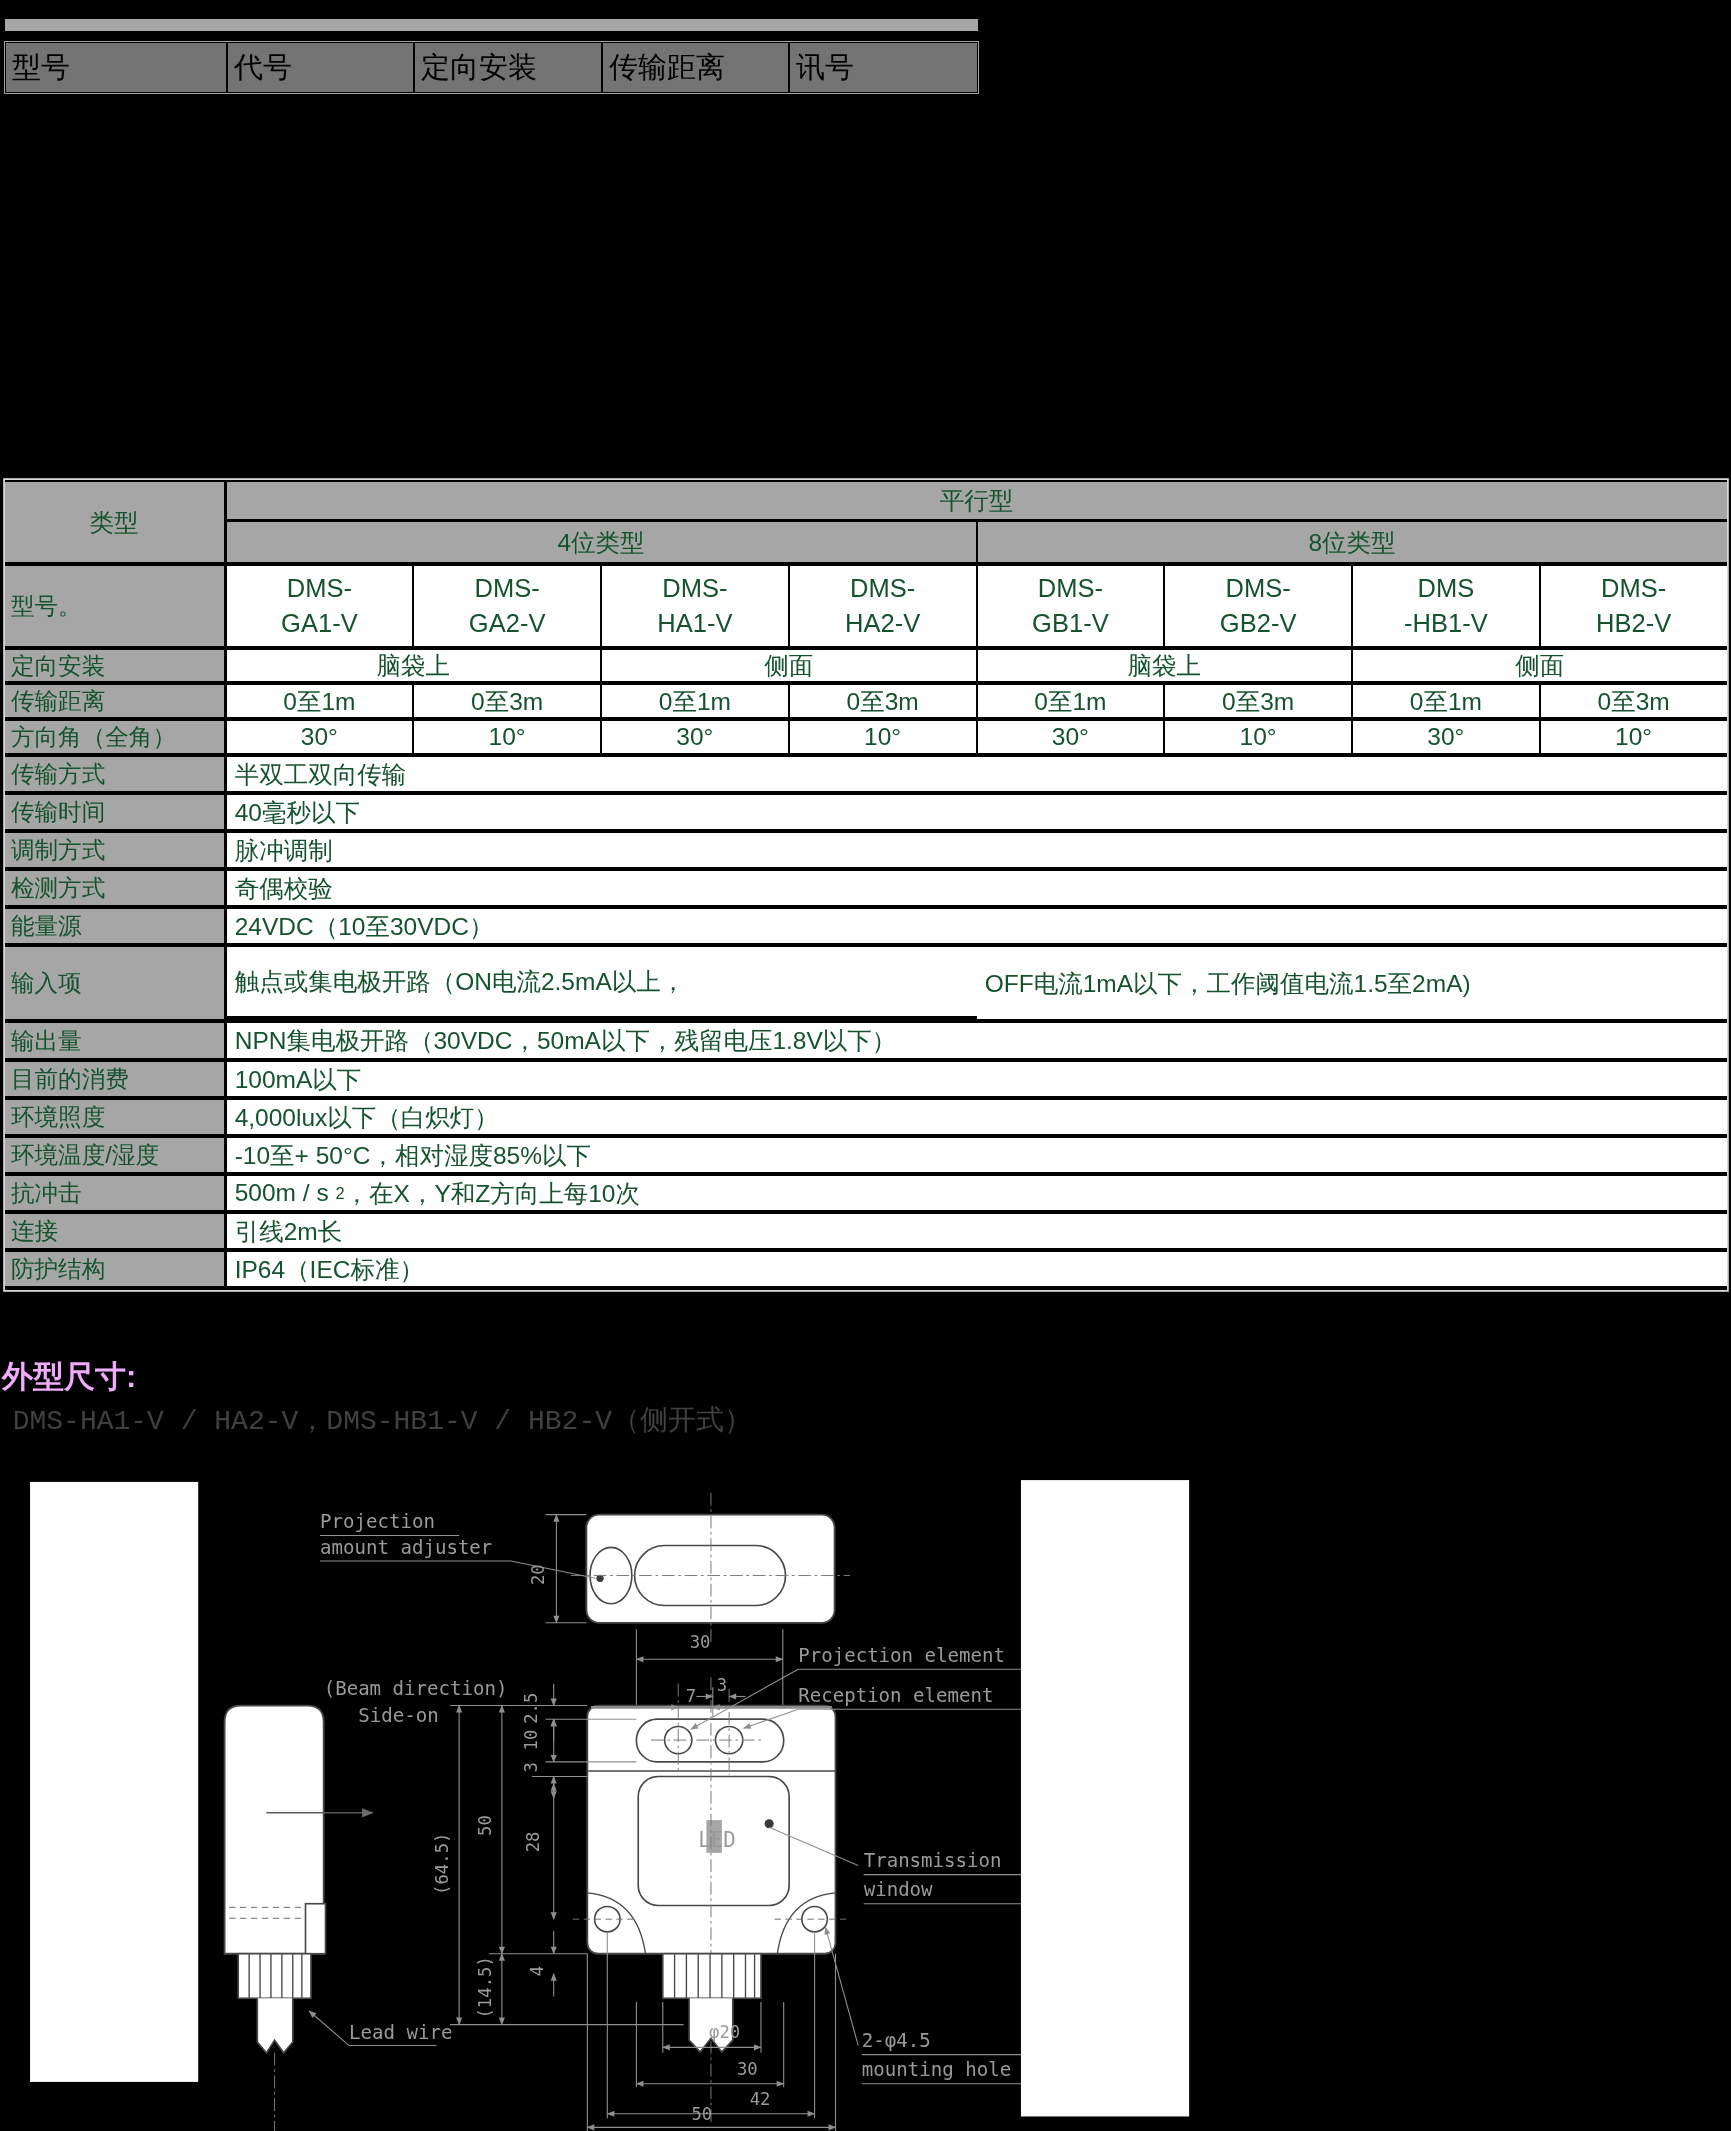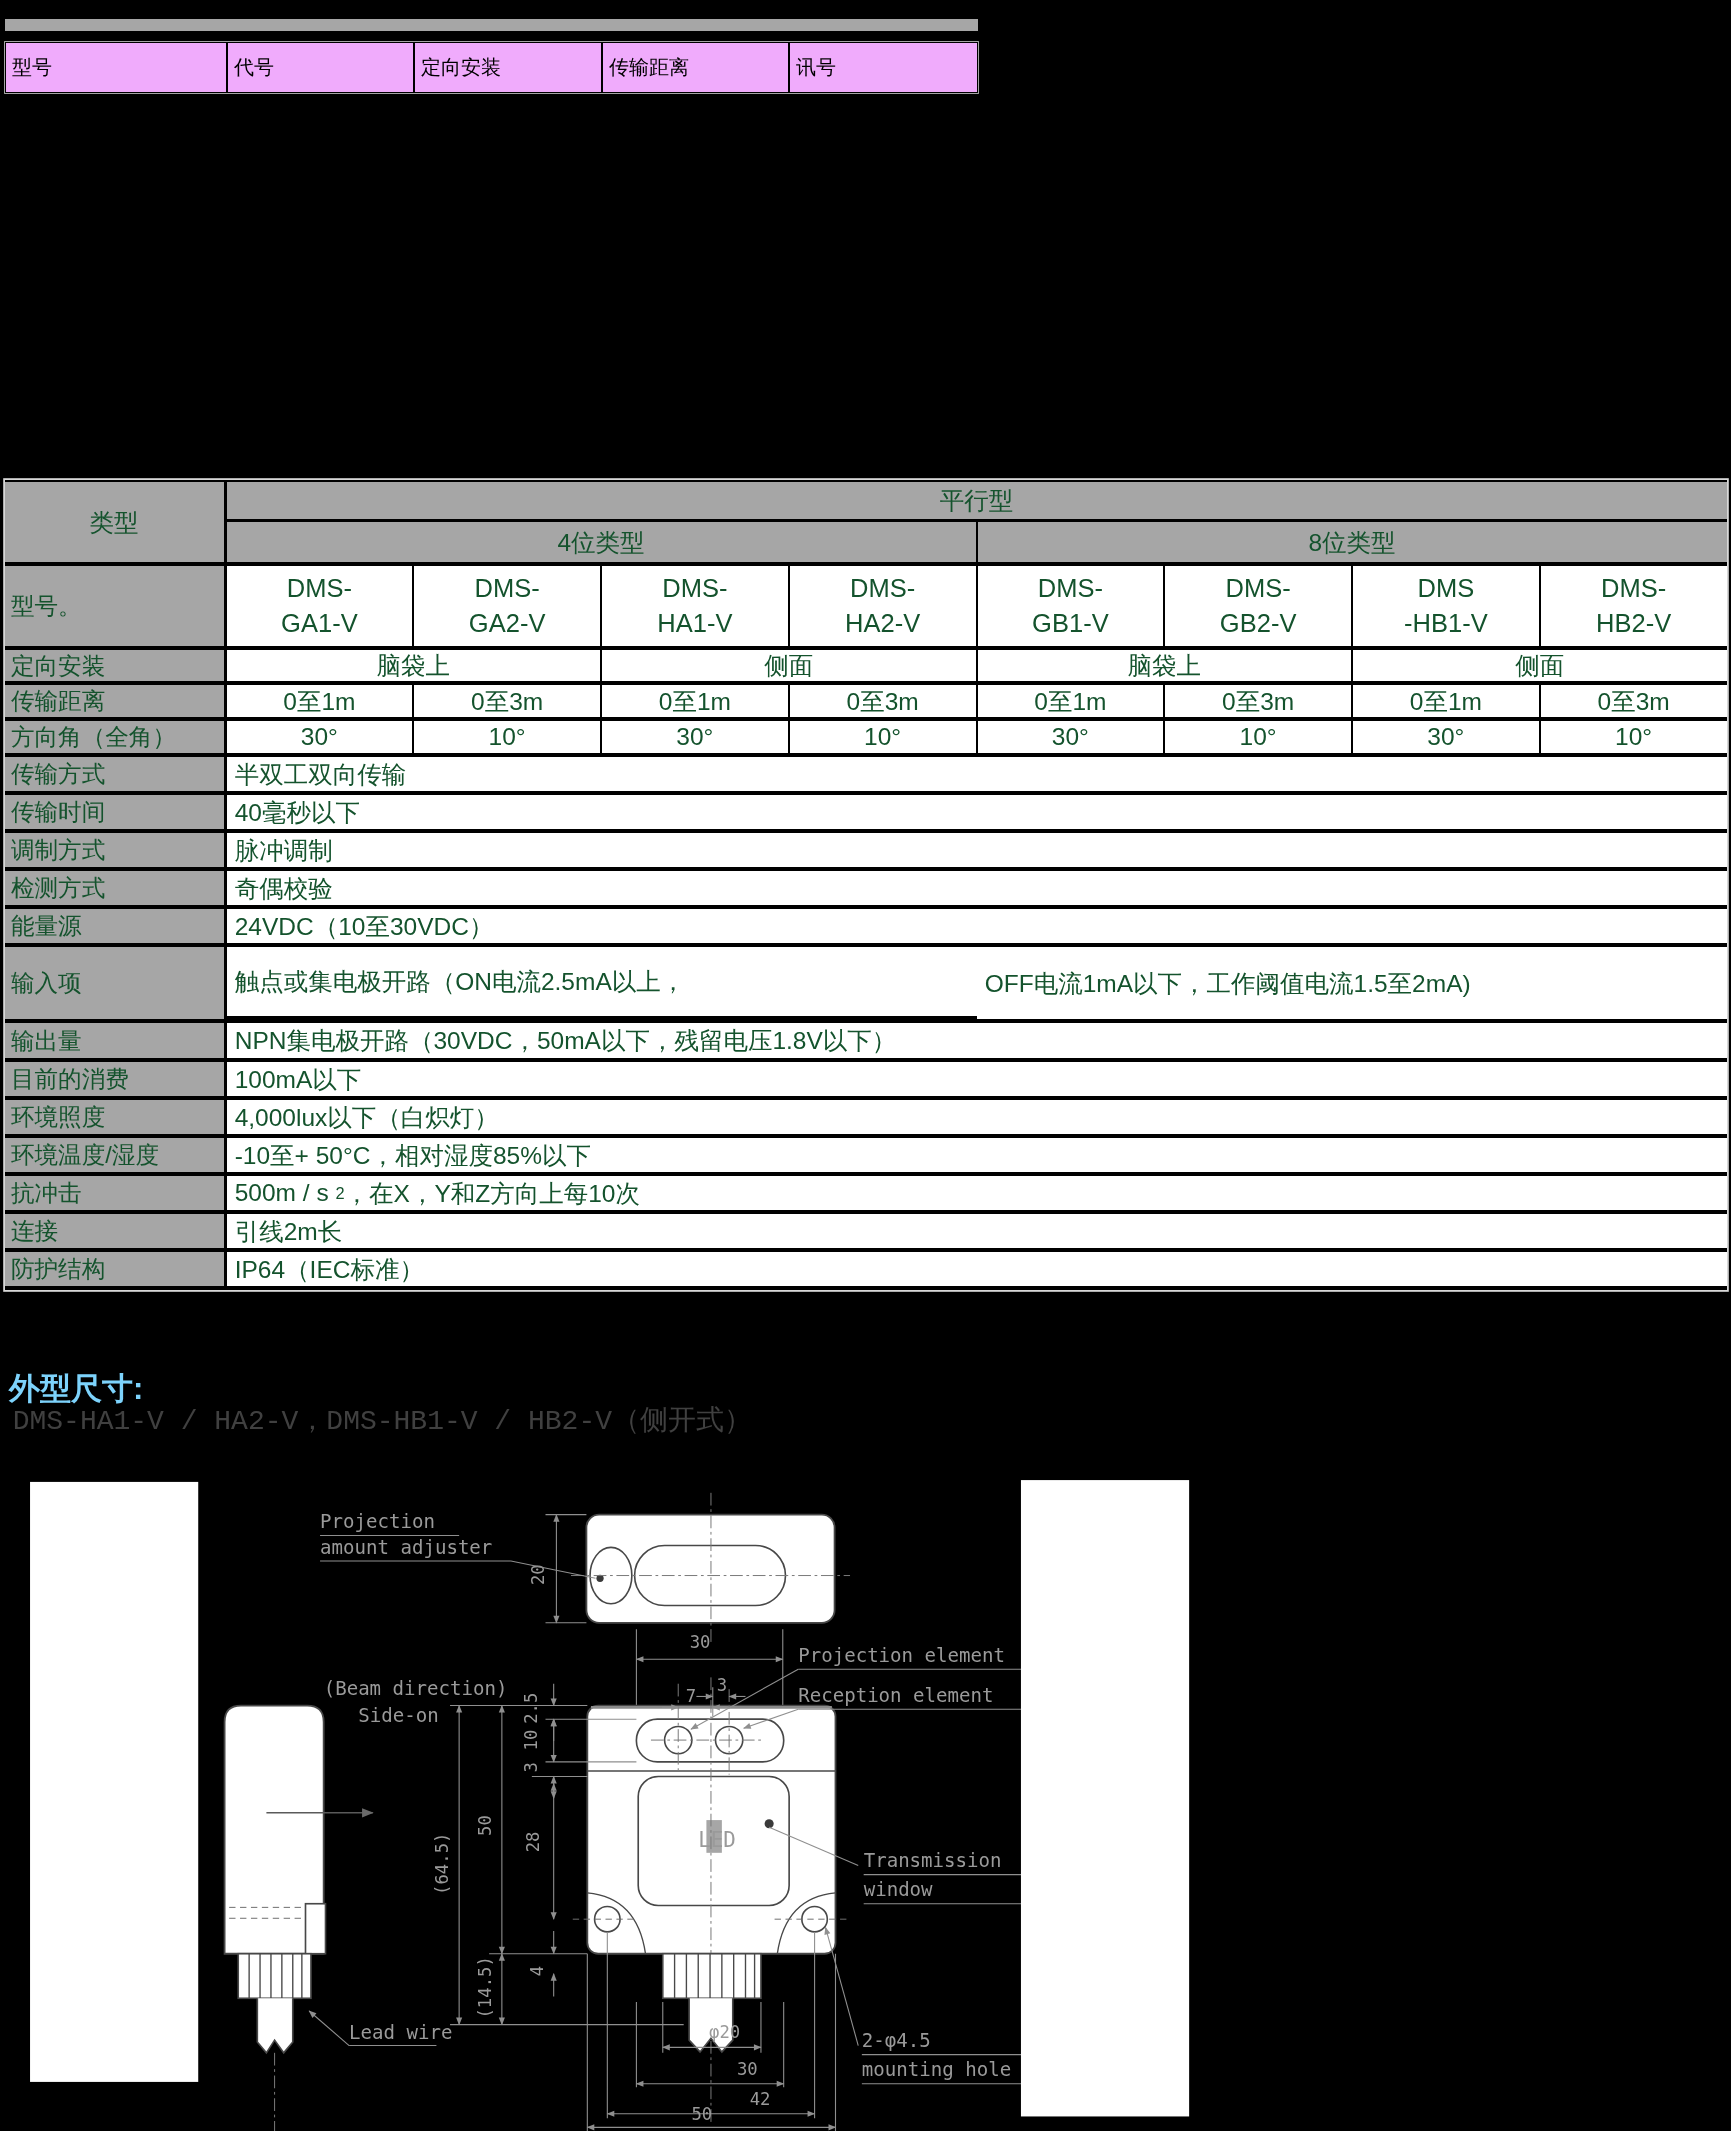--- a/index.html
+++ b/index.html
@@ -3,22 +3,22 @@
 <meta charset="utf-8">
 <style>
   html,body{margin:0;padding:0;background:#000;}
   body{width:1731px;height:2131px;position:relative;overflow:hidden;
        font-family:"Liberation Sans",sans-serif;-webkit-font-smoothing:antialiased;}
   .abs{position:absolute;}
   
   #top-strip{left:4.5px;top:19px;width:973px;height:11.8px;background:#a6a6a6;}
   #top-table{left:4.5px;top:42px;width:973px;height:51px;display:flex;
              border:1.8px solid #000;box-sizing:border-box;box-shadow:0 0 0 0.9px #b8b8b8;}
-  #top-table .cell{background:#f0abfc;border-right:2.7px solid #000;box-sizing:border-box;
-                   display:flex;align-items:center;padding:0 0 0 6.4px;font-size:20px;color:#000;}
+  #top-table .cell{background:#737373;border-right:2.7px solid #000;box-sizing:border-box;
+                   display:flex;align-items:center;padding:0 0 0 6.4px;font-size:29px;color:#000;}
   #top-table .cell:last-child{border-right:none;}
   
   #spec-table{left:4.5px;top:480px;width:1722px;box-sizing:border-box;border-top:2.7px solid #000;
               box-shadow:0 0 0 1.8px #d8d8d8;font-size:24.5px;color:#14532d;}
   .row{display:flex;border-bottom:4.5px solid #000;box-sizing:border-box;}
   .lbl{width:222px;flex:0 0 222px;background:#a6a6a6;border-right:3.6px solid #000;
        box-sizing:border-box;display:flex;align-items:center;padding-left:6.4px;font-size:23.6px;}
   .dataArea{flex:1;display:flex;}
   .dcell{flex:1;background:#fff;border-right:2.7px solid #000;box-sizing:border-box;
          display:flex;align-items:center;justify-content:center;text-align:center;}
@@ -31,21 +31,21 @@
   #hdr-sub{height:40px;display:flex;}
   #hdr-sub .dcell{background:#a6a6a6;}
   .corner{width:222px;flex:0 0 222px;background:#a6a6a6;border-right:3.6px solid #000;box-sizing:border-box;
           display:flex;align-items:center;justify-content:center;font-size:24.5px;}
   .model-cell{flex-direction:column;justify-content:space-evenly;font-size:25.5px;line-height:1.05;}
   .twoLine{flex:1;display:flex;}
   .twoLine .vcell{flex:1;}
   .twoLine .vcell:first-child{border-bottom:3.6px solid #000;box-sizing:border-box;}
   sup{font-size:16.4px;}
   
-  #dim-heading{left:9px;top:1356px;font-size:31px;font-weight:bold;color:#7dd3fc;margin-top:12px;}
+  #dim-heading{left:2px;top:1356px;font-size:31px;font-weight:bold;color:#f0abfc;}
   #dim-subtitle{left:12.7px;top:1401px;font-size:28px;color:#404040;font-family:Liberation Mono, monospace;}
   
   #drawing{left:0;top:1441px;}
   text{font-family:"DejaVu Sans Mono","Liberation Mono",monospace;fill:#9a9a9a;}
   .lab{font-size:21px;}
   .dim{font-size:19px;}
   .thin{stroke:#8f8f8f;stroke-width:1.2;fill:none;}
   .cl{stroke:#7a7a7a;stroke-width:1.1;fill:none;stroke-dasharray:14 4 3 4;}
   .dash{stroke:#6f6f6f;stroke-width:1.1;fill:none;stroke-dasharray:7 5;}
   .body{fill:#fff;stroke:#484848;stroke-width:2;}

